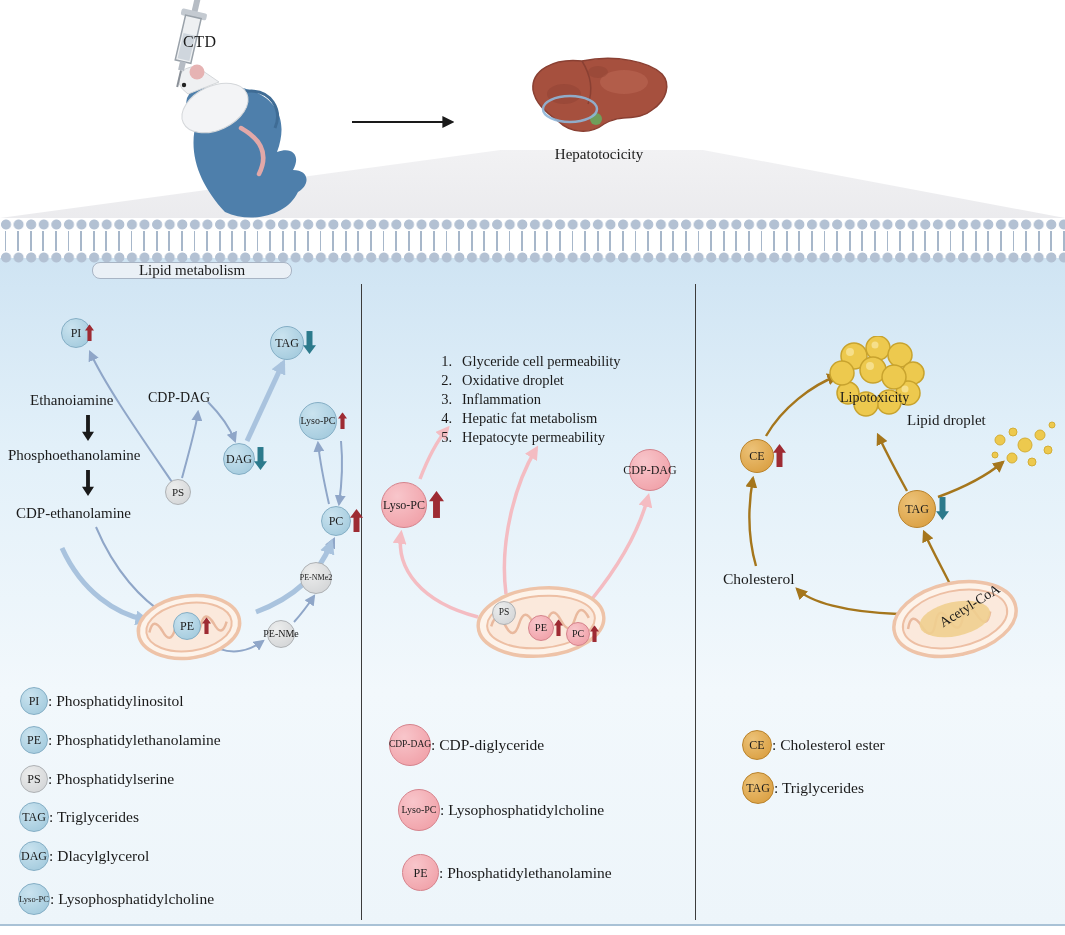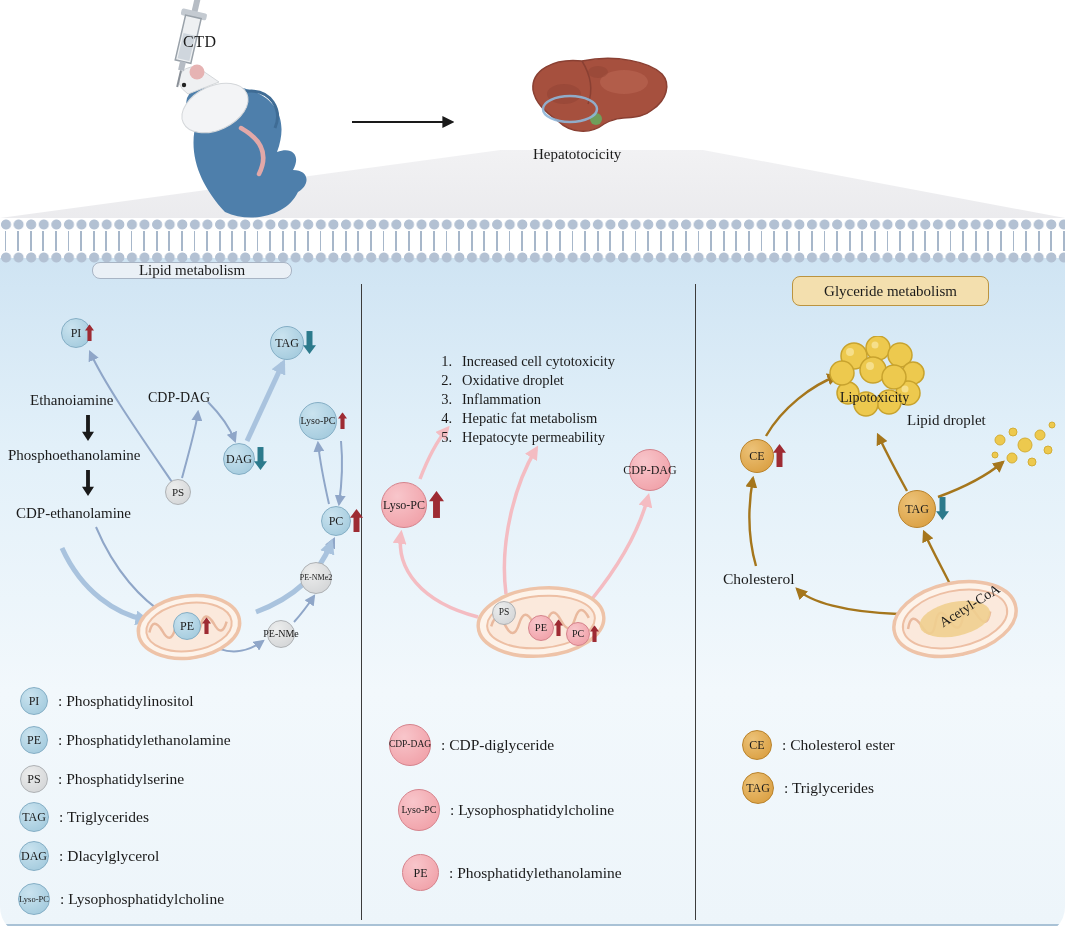--- a/index.html
+++ b/index.html
@@ -1,18 +1,18 @@
 <!DOCTYPE html>
 <html><head>
 <meta charset="utf-8">
 <style>
   html,body{margin:0;padding:0;background:#ffffff;}
   #figure{
     position:relative;width:1065px;height:935px;overflow:hidden;
-    font-family:"Liberation Serif","DejaVu Serif",serif;color:#1a1a1a;background:#ffffff;border-radius:28px;
+    font-family:"Liberation Serif","DejaVu Serif",serif;color:#1a1a1a;background:#ffffff;
   }
 
   
   .funnel{
     position:absolute;left:0;top:150px;width:1065px;height:68px;
     background:linear-gradient(180deg,#f0f0f2,#e9e9ec);
     clip-path:polygon(47% 0,66% 0,100% 100%,0 100%);
     opacity:.9;
   }
   .top-label{font-size:16px;letter-spacing:.5px;}
@@ -68,21 +68,21 @@
   .t{position:absolute;z-index:4;line-height:1.15;}
 
   
   .effects{position:absolute;left:432px;top:352px;width:240px;z-index:4;}
   .effect-row{display:flex;font-size:14.5px;line-height:19px;}
   .effect-row .num{width:20px;text-align:right;margin-right:10px;flex:none;}
 
   
   .legend-row{position:absolute;display:flex;align-items:center;z-index:4;}
   .legend-row .node{position:relative;flex:none;}
-  .legend-row .ltext{margin-left:10px;font-size:15.5px;white-space:nowrap;}
+  .legend-row .ltext{font-size:15.5px;white-space:nowrap;}
 
   .mito{position:absolute;z-index:3;}
   .overlay{position:absolute;left:0;top:0;z-index:2;pointer-events:none;}
   .art{position:absolute;z-index:3;}
 </style>
 </head>
 <body>
 
 <div id="figure">
 
@@ -121,21 +121,21 @@
 
   <svg class="art" style="left:528px;top:52px" width="145" height="92" viewBox="0 0 145 92">
     <path d="M5,38 C3,18 26,6 54,9 C88,2 122,10 134,22 C143,32 139,48 124,58 C110,70 90,62 76,72 C62,83 42,81 30,69 C16,59 7,50 5,38 Z" fill="#a6503e" stroke="#8a4033" stroke-width="1.5"></path>
     <path d="M54,9 C62,22 66,36 60,52" fill="none" stroke="#8a4033" stroke-width="1.5"></path>
     <ellipse cx="96" cy="30" rx="24" ry="12" fill="#b86452" opacity=".65"></ellipse>
     <ellipse cx="36" cy="42" rx="17" ry="10" fill="#8f4234" opacity=".5"></ellipse>
     <ellipse cx="70" cy="20" rx="10" ry="6" fill="#8f4234" opacity=".45"></ellipse>
     <circle cx="68" cy="67" r="6" fill="#6f9e5a"></circle>
     <ellipse cx="42" cy="57" rx="27" ry="13" fill="none" stroke="#8fb6d8" stroke-width="2.5" opacity=".9"></ellipse>
   </svg>
-  <div class="t" style="left:533px;top:146px;width:132px;text-align:left;font-size:15px">Hepatotocicity</div>
+  <div class="t" style="left:533px;top:146px;width:132px;text-align:center;font-size:15px">Hepatotocicity</div>
 
   <svg class="overlay" width="1065" height="935">
     <defs>
       <marker id="mBlack" viewBox="0 0 10 10" refX="8" refY="5" markerWidth="6" markerHeight="6" orient="auto">
           <path d="M0,0L10,5L0,10Z" fill="#1a1a1a"></path>
         </marker>
       <marker id="mBlue" viewBox="0 0 10 10" refX="8" refY="5" markerWidth="5.5" markerHeight="5.5" orient="auto">
           <path d="M0,0L10,5L0,10Z" fill="#8fa6c8"></path>
         </marker>
       <marker id="mBlueT" viewBox="0 0 10 10" refX="7" refY="5" markerWidth="3" markerHeight="3" orient="auto">
@@ -184,21 +184,20 @@
       <path d="M898,614 C845,612 810,602 797,589" marker-end="url(#mBrown)"></path>
       <path d="M756,566 C748,538 748,506 753,478" marker-end="url(#mBrown)"></path>
       <path d="M766,436 C782,408 812,385 837,376" marker-end="url(#mBrown)"></path>
       <path d="M907,491 C896,471 886,452 878,435" marker-end="url(#mBrown)"></path>
       <path d="M938,497 C968,486 990,473 1003,462" marker-end="url(#mBrown)"></path>
       <path d="M951,586 C941,566 931,548 924,532" marker-end="url(#mBrown)"></path>
     </g>
   </svg>
 
   <div class="panel-title pt-blue" style="left:92px;top:262px;width:200px;height:17px">Lipid metabolism</div>
-  <div class="panel-title pt-tan" style="left:792px;top:276px;width:197px;height:30px">Glyceride metabolism</div>
 
   <div class="node blue-n" style="left:61px;top:318px;width:30px;height:30px">
     <span class="nlabel">PI</span>
     <span class="trend up sm" style="right:-4px"></span>
   </div>
   <div class="node blue-n" style="left:270px;top:326px;width:34px;height:34px">
     <span class="nlabel">TAG</span>
     <span class="trend down" style="right:-13px"></span>
   </div>
   <div class="node blue-n" style="left:223px;top:443px;width:32px;height:32px">
@@ -273,21 +272,21 @@
   <div class="legend-row" style="left:18px;top:883px">
     <span class="node blue-n" style="width:32px;height:32px;font-size:8.5px">
         <span class="wrap">Lyso-PC</span>
       </span>
     <span class="ltext">: Lysophosphatidylcholine</span>
   </div>
 
   <div class="effects">
     <div class="effect-row">
         <span class="num">1.</span>
-        <span>Increased cell cytotoxicity</span>
+        <span>Glyceride cell permeability</span>
       </div>
     <div class="effect-row">
         <span class="num">2.</span>
         <span>Oxidative droplet</span>
       </div>
     <div class="effect-row">
         <span class="num">3.</span>
         <span>Inflammation</span>
       </div>
     <div class="effect-row">

